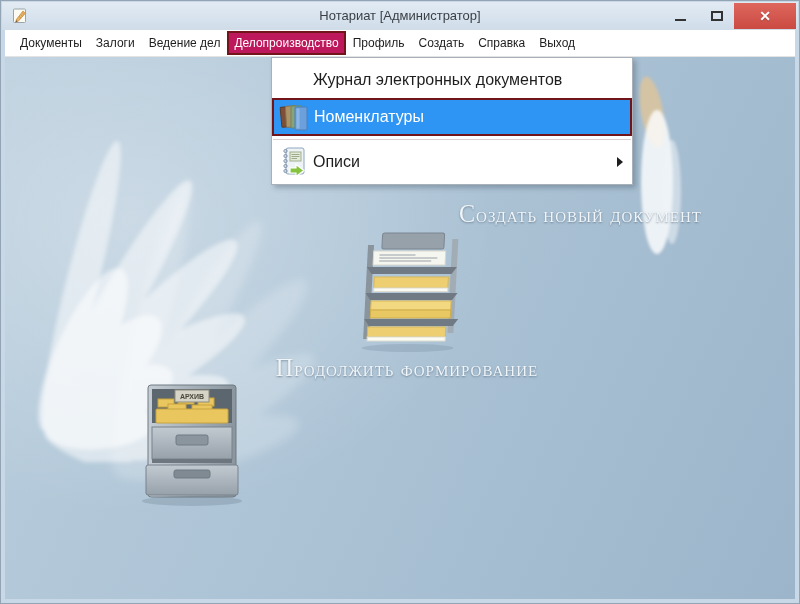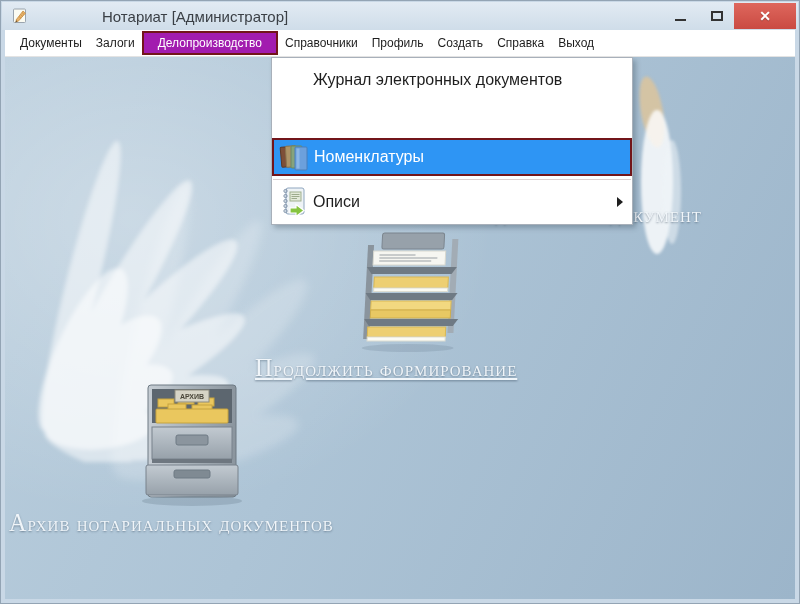--- a/index.html
+++ b/index.html
@@ -12,81 +12,81 @@
     box-shadow:inset 0 0 0 4px #c9d8e6;
     overflow:hidden;
   }
   
   .titlebar{
     position:absolute;left:1px;right:1px;top:1px;height:28px;
     background:linear-gradient(#e2ebf3,#cfdde9);
   }
   .app-icon{position:absolute;left:9px;top:5px;width:18px;height:18px;}
   .win-title{
-    position:absolute;left:100px;right:100px;top:6px;text-align:left;
-    font-size:15px;color:#3a3f45;
+    position:absolute;left:100px;right:100px;top:6px;text-align:center;
+    font-size:13px;color:#3a3f45;
   }
   .winbtn{position:absolute;top:0;height:27px;display:flex;align-items:center;justify-content:center;cursor:default;}
   .btn-min{right:104px;width:28px;}
   .btn-min .dash{width:11px;height:2px;background:#333;margin-top:9px;}
   .btn-max{right:66px;width:30px;}
   .btn-max .sq{width:12px;height:10px;border:2px solid #333;background:transparent;}
   .btn-close{
     right:2px;width:62px;height:26px;top:1px;
     background:linear-gradient(#de675d,#ca4a42);
     color:#fff;font-size:14px;font-weight:bold;
     text-shadow:0 1px 1px rgba(0,0,0,.25);
   }
   
   .menubar{
     position:absolute;left:4px;right:4px;top:29px;height:27px;
     background:#fff;display:flex;align-items:stretch;
     padding-left:8px;font-size:12px;border-bottom:1px solid #e3e3e3;
   }
   .menu-item{display:flex;align-items:center;padding:0 7px;color:#1e1e1e;white-space:nowrap;}
   .menu-item.active{
-    background:#a21caf;color:#fff;
-    border:2px solid #72151a;padding:0 14px;margin:1px 0;
+    background:#be185d;color:#fff;
+    border:2px solid #72151a;padding:0 5px;margin:1px 0;
   }
   
   .desktop{
     position:absolute;left:4px;right:4px;top:56px;bottom:4px;overflow:hidden;
     background:
       radial-gradient(ellipse 520px 420px at 16% 30%, rgba(255,255,255,.30), rgba(255,255,255,0) 70%),
       linear-gradient(115deg,#bacedd 0%,#adc4d6 45%,#9cb5ca 100%);
   }
   .wing{position:absolute;left:-10px;top:5px;filter:blur(2px);}
   .wing-echo{position:absolute;left:60px;top:45px;opacity:.22;filter:blur(4px);}
   .angel-figure{position:absolute;left:607px;top:10px;filter:blur(1.5px);}
   .shortcut-label{
     position:absolute;color:#f0f5f9;
     font-family:"Liberation Serif",serif;
     font-variant:small-caps;letter-spacing:1px;
     font-size:21px;text-shadow:0 1px 2px rgba(45,65,85,.5);
     cursor:default;white-space:nowrap;
   }
   .shortcut-label::first-letter{font-size:115%;}
   .lbl-create{left:454px;top:143px;}
-  .lbl-continue{left:250px;top:297px;width:316px;text-decoration:underline;}
+  .lbl-continue{left:244px;top:297px;width:316px;text-align:center;}
   .lbl-archive{left:4px;top:452px;width:386px;}
   .icon-tray{position:absolute;left:348px;top:170px;}
   .icon-cabinet{position:absolute;left:129px;top:314px;}
   
   .dropdown{
     position:absolute;left:266px;top:0;width:362px;z-index:20;
     background:#fff;border:1px solid #a8b0ba;
     box-shadow:3px 3px 5px rgba(40,55,70,.30);
     padding:3px 0 4px 0;font-size:16px;color:#1e1e1e;
   }
   .dd-item{position:relative;display:flex;align-items:center;height:37px;padding-left:41px;cursor:default;}
   .dd-item.short{height:34px;}
   .dd-shortcut{position:absolute;right:26px;}
   .dd-item.highlighted{
     background:#2e95f4;color:#fff;height:38px;
-    border:2px solid #72151a;padding-left:0;margin-top:40px;
+    border:2px solid #72151a;padding-left:0;
   }
   .dd-icon{width:40px;display:flex;align-items:center;justify-content:center;flex:0 0 40px;}
   .dd-icon.abs{position:absolute;left:3px;top:3px;width:36px;}
   .dd-sep{height:1px;background:#dccfcf;margin:3px 1px;}
   .dd-arrow{
     position:absolute;right:9px;top:14px;width:0;height:0;
     border-left:6px solid #1e1e1e;border-top:5px solid transparent;border-bottom:5px solid transparent;
   }
 </style>
 </head>
@@ -109,22 +109,22 @@
       </div>
     <div class="winbtn btn-max">
         <span class="sq"></span>
       </div>
     <div class="winbtn btn-close">✕</div>
   </div>
 
   <div class="menubar">
     <div class="menu-item">Документы</div>
     <div class="menu-item">Залоги</div>
+    <div class="menu-item">Ведение дел</div>
     <div class="menu-item active">Делопроизводство</div>
-    <div class="menu-item">Справочники</div>
     <div class="menu-item">Профиль</div>
     <div class="menu-item">Создать</div>
     <div class="menu-item">Справка</div>
     <div class="menu-item">Выход</div>
   </div>
 
   <div class="desktop">
 
     <svg class="wing-echo" width="290" height="400" viewBox="0 0 290 400">
       <g transform="translate(50,370)" fill="#ffffff" opacity="0.9">
@@ -219,21 +219,20 @@
       <text x="58" y="28" font-size="7" font-weight="bold" fill="#4a473a" text-anchor="middle" font-family="Liberation Sans, sans-serif">АРХИВ</text>
 
       <rect x="18" y="56" width="80" height="32" fill="url(#gdrw)" stroke="#78828c"></rect>
       <rect x="42" y="64" width="32" height="10" rx="2" fill="#8b959e" stroke="#6e7a84"></rect>
       <rect x="18" y="88" width="80" height="4" fill="#6e7780"></rect>
 
       <rect x="12" y="94" width="92" height="30" rx="2" fill="url(#gdrw)" stroke="#78828c"></rect>
       <rect x="40" y="99" width="36" height="8" rx="2" fill="#7f8a93" stroke="#6e7a84"></rect>
       <ellipse cx="58" cy="130" rx="50" ry="5" fill="#5a6f80" opacity="0.25"></ellipse>
     </svg>
-    <div class="shortcut-label lbl-archive">Архив нотариальных документов</div>
 
     <div class="dropdown">
       <div class="dd-item">
         <span>Журнал электронных документов</span>
       </div>
       <div class="dd-item highlighted">
         <span class="dd-icon">
           <svg width="30" height="30" viewBox="0 0 30 30">
             <rect x="2" y="5" width="9" height="20" rx="1" fill="#7d4f38" stroke="#5d3a28" transform="rotate(-5 6 15)"></rect>
             <rect x="7" y="4" width="10" height="21" rx="1" fill="#ad9468" stroke="#8a7450" transform="rotate(-3 12 15)"></rect>

